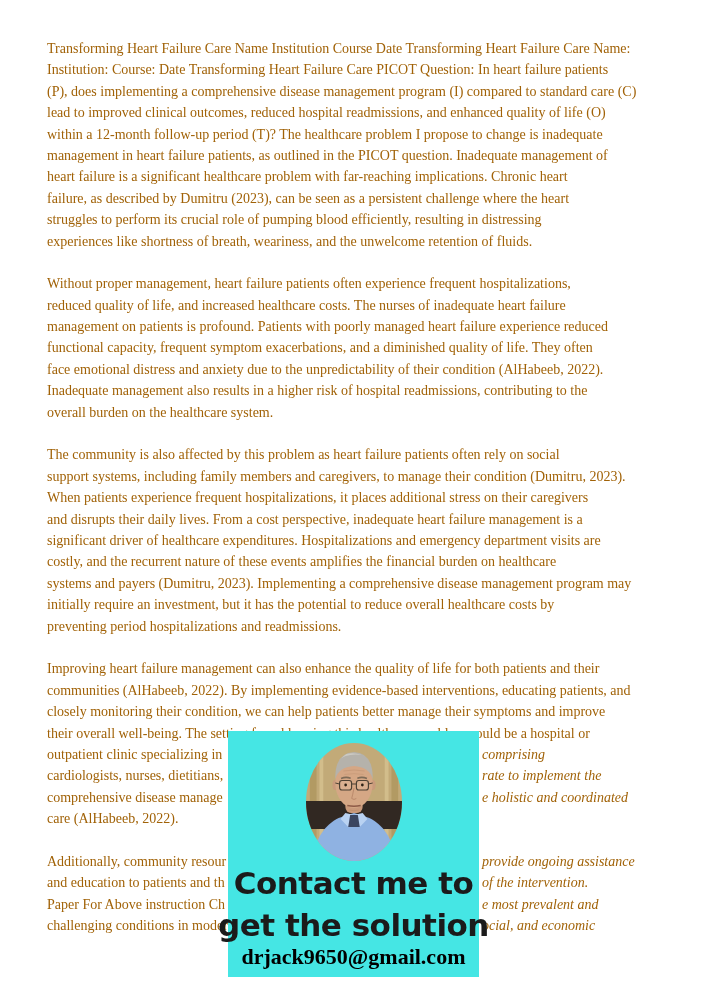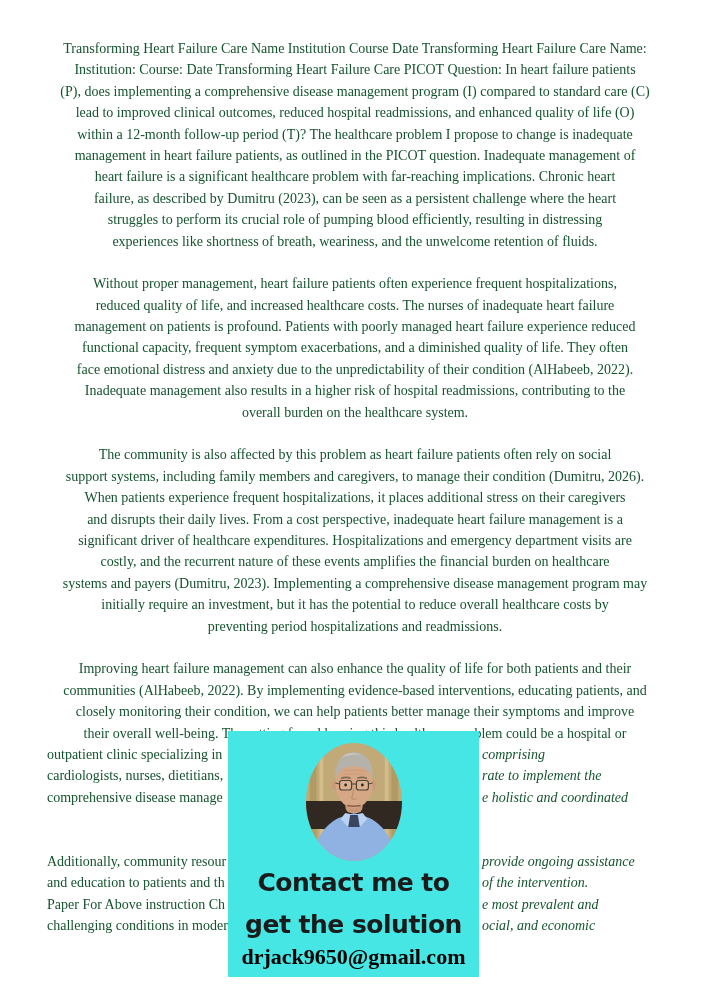--- a/index.html
+++ b/index.html
@@ -50,42 +50,42 @@
     height: 118px;
     border-radius: 50%;
     overflow: hidden;
     flex: none;
   }
   .photo svg { display: block; width: 100%; height: 100%; }
   .contact-heading {
     margin-top: 5px;
     font-family: "DejaVu Sans", "Liberation Sans", sans-serif;
     font-weight: 700;
-    font-size: 25px;
+    font-size: 31px;
     line-height: 34px;
     letter-spacing: -0.5px;
     color: #1b1b1b;
     text-align: right;
     white-space: nowrap;
   }
   .contact-email {
     margin-top: 1px;
     font-family: "Liberation Serif", serif;
     font-weight: 700;
     font-size: 22px;
     line-height: 28px;
     color: #000000;
     text-align: center;
     white-space: nowrap;
   }
 </style>
 </head>
 <body>
 
-<main class="doc" style="color: #14532d; text-align: center;">
+<main class="doc" style="color: #a16207;">
     <div class="paragraph">
       <div class="line">Transforming Heart Failure Care Name Institution Course Date Transforming Heart Failure Care Name:</div>
       <div class="line">Institution: Course: Date Transforming Heart Failure Care PICOT Question: In heart failure patients</div>
       <div class="line">(P), does implementing a comprehensive disease management program (I) compared to standard care (C)</div>
       <div class="line">lead to improved clinical outcomes, reduced hospital readmissions, and enhanced quality of life (O)</div>
       <div class="line">within a 12-month follow-up period (T)? The healthcare problem I propose to change is inadequate</div>
       <div class="line">management in heart failure patients, as outlined in the PICOT question. Inadequate management of</div>
       <div class="line">heart failure is a significant healthcare problem with far-reaching implications. Chronic heart</div>
       <div class="line">failure, as described by Dumitru (2023), can be seen as a persistent challenge where the heart</div>
       <div class="line">struggles to perform its crucial role of pumping blood efficiently, resulting in distressing</div>
@@ -95,21 +95,21 @@
       <div class="line">Without proper management, heart failure patients often experience frequent hospitalizations,</div>
       <div class="line">reduced quality of life, and increased healthcare costs. The nurses of inadequate heart failure</div>
       <div class="line">management on patients is profound. Patients with poorly managed heart failure experience reduced</div>
       <div class="line">functional capacity, frequent symptom exacerbations, and a diminished quality of life. They often</div>
       <div class="line">face emotional distress and anxiety due to the unpredictability of their condition (AlHabeeb, 2022).</div>
       <div class="line">Inadequate management also results in a higher risk of hospital readmissions, contributing to the</div>
       <div class="line">overall burden on the healthcare system.</div>
     </div>
     <div class="paragraph">
       <div class="line">The community is also affected by this problem as heart failure patients often rely on social</div>
-      <div class="line">support systems, including family members and caregivers, to manage their condition (Dumitru, 2026).</div>
+      <div class="line">support systems, including family members and caregivers, to manage their condition (Dumitru, 2023).</div>
       <div class="line">When patients experience frequent hospitalizations, it places additional stress on their caregivers</div>
       <div class="line">and disrupts their daily lives. From a cost perspective, inadequate heart failure management is a</div>
       <div class="line">significant driver of healthcare expenditures. Hospitalizations and emergency department visits are</div>
       <div class="line">costly, and the recurrent nature of these events amplifies the financial burden on healthcare</div>
       <div class="line">systems and payers (Dumitru, 2023). Implementing a comprehensive disease management program may</div>
       <div class="line">initially require an investment, but it has the potential to reduce overall healthcare costs by</div>
       <div class="line">preventing period hospitalizations and readmissions.</div>
     </div>
     <div class="paragraph">
       <div class="line">Improving heart failure management can also enhance the quality of life for both patients and their</div>

